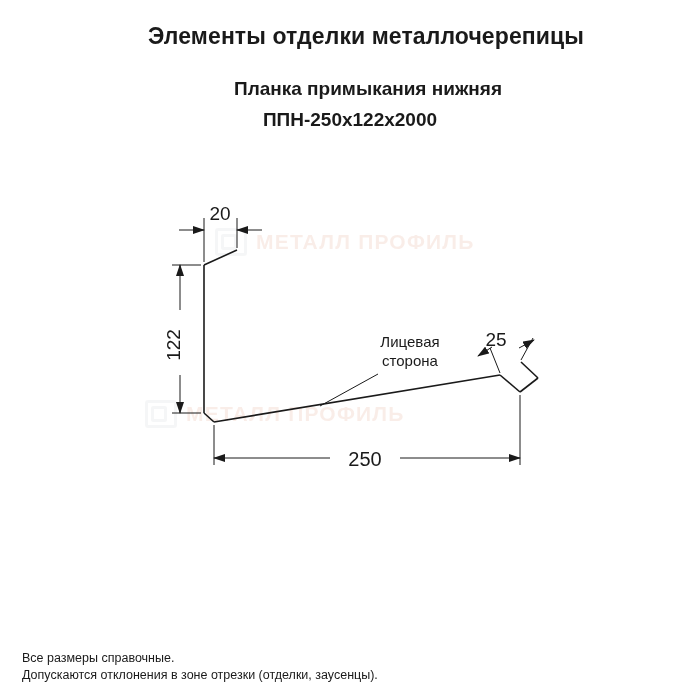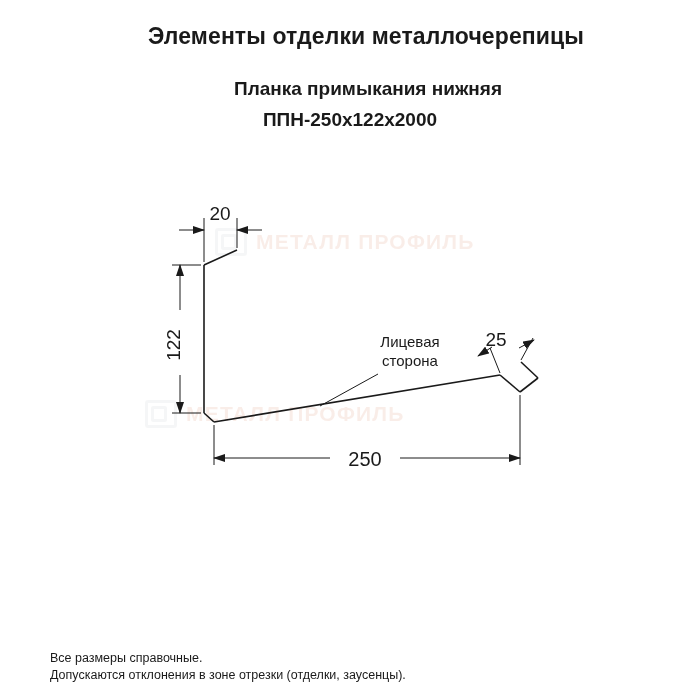--- a/index.html
+++ b/index.html
@@ -60,21 +60,20 @@
   .footnotes {
     position: absolute;
     left: 22px;
     bottom: 16px;
     font-size: 12.5px;
     line-height: 17px;
     color: #1a1a1a;
   }
   .footnotes div {
     white-space: nowrap;
-    margin-left: 28px;
   }
   .wm {
     position: absolute;
     opacity: 0.09;
     pointer-events: none;
     user-select: none;
     white-space: nowrap;
     font-family: "Liberation Sans", sans-serif;
     font-weight: bold;
     color: #c2410c;

